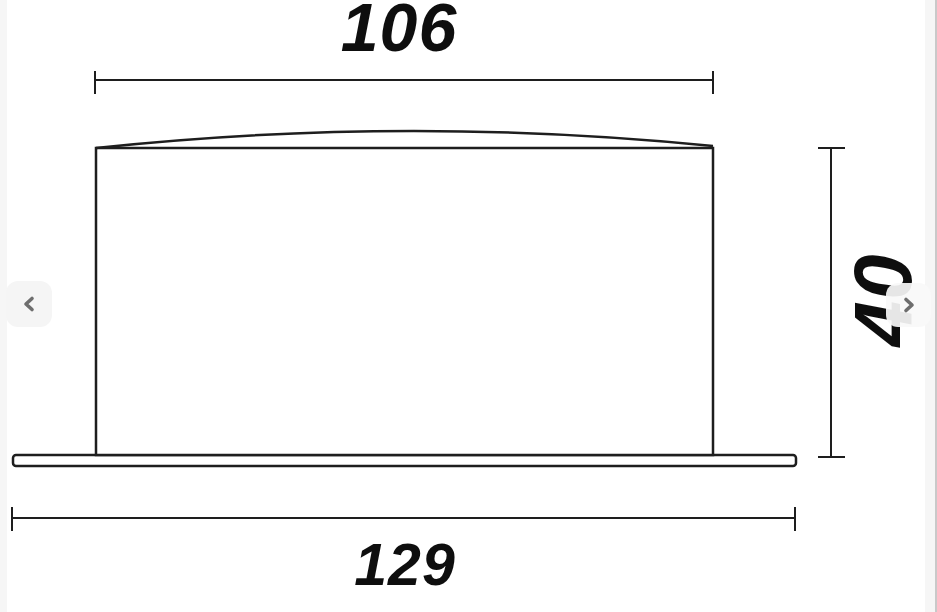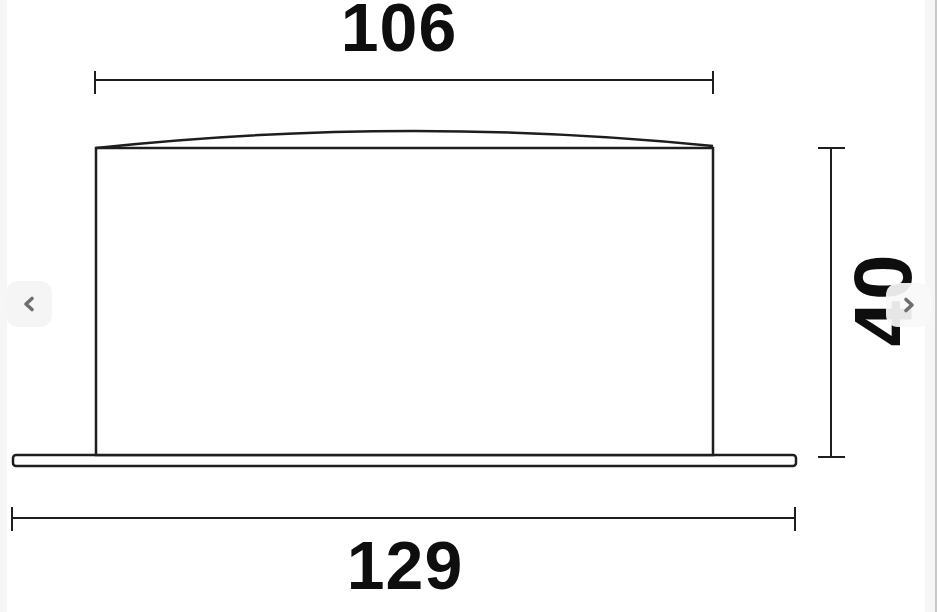--- a/index.html
+++ b/index.html
@@ -1,29 +1,29 @@
 <!DOCTYPE html>
 <html><head>
 <meta charset="utf-8">
 <style>
   html,body{margin:0;padding:0;}
   body{
     width:937px;height:612px;position:relative;overflow:hidden;
     background:#ffffff;
     font-family:"Liberation Sans","DejaVu Sans",sans-serif;
   }
-  .stage{position:absolute;inset:0;}
+  .stage{position:absolute;inset:0;font-style:italic;}
   .drawing-svg{position:absolute;left:0;top:0;z-index:1;}
   .dim-label{
     position:absolute;z-index:2;
     font-weight:700;color:#0e0e0e;text-align:center;
     letter-spacing:1px;white-space:nowrap;
   }
   .dim-label.top{left:294px;top:-7px;width:210px;font-size:68px;line-height:68px;}
-  .dim-label.bottom{left:280px;top:520px;width:250px;font-size:68px;line-height:90px;}
+  .dim-label.bottom{left:280px;top:520px;width:250px;font-size:59px;line-height:90px;}
   .dim-label.right{
     left:783px;top:259px;width:200px;height:82px;
     font-size:82px;line-height:82px;
     transform:rotate(-90deg);transform-origin:center;
   }
   .gutter{position:absolute;top:0;height:612px;background:#f6f6f6;z-index:3;}
   .gutter.left{left:0;width:7px;}
   .gutter.right{right:0;width:10px;border-right:2px solid #c9c9c9;}
   .nav-btn{
     position:absolute;z-index:4;border:none;padding:0;margin:0;cursor:pointer;

